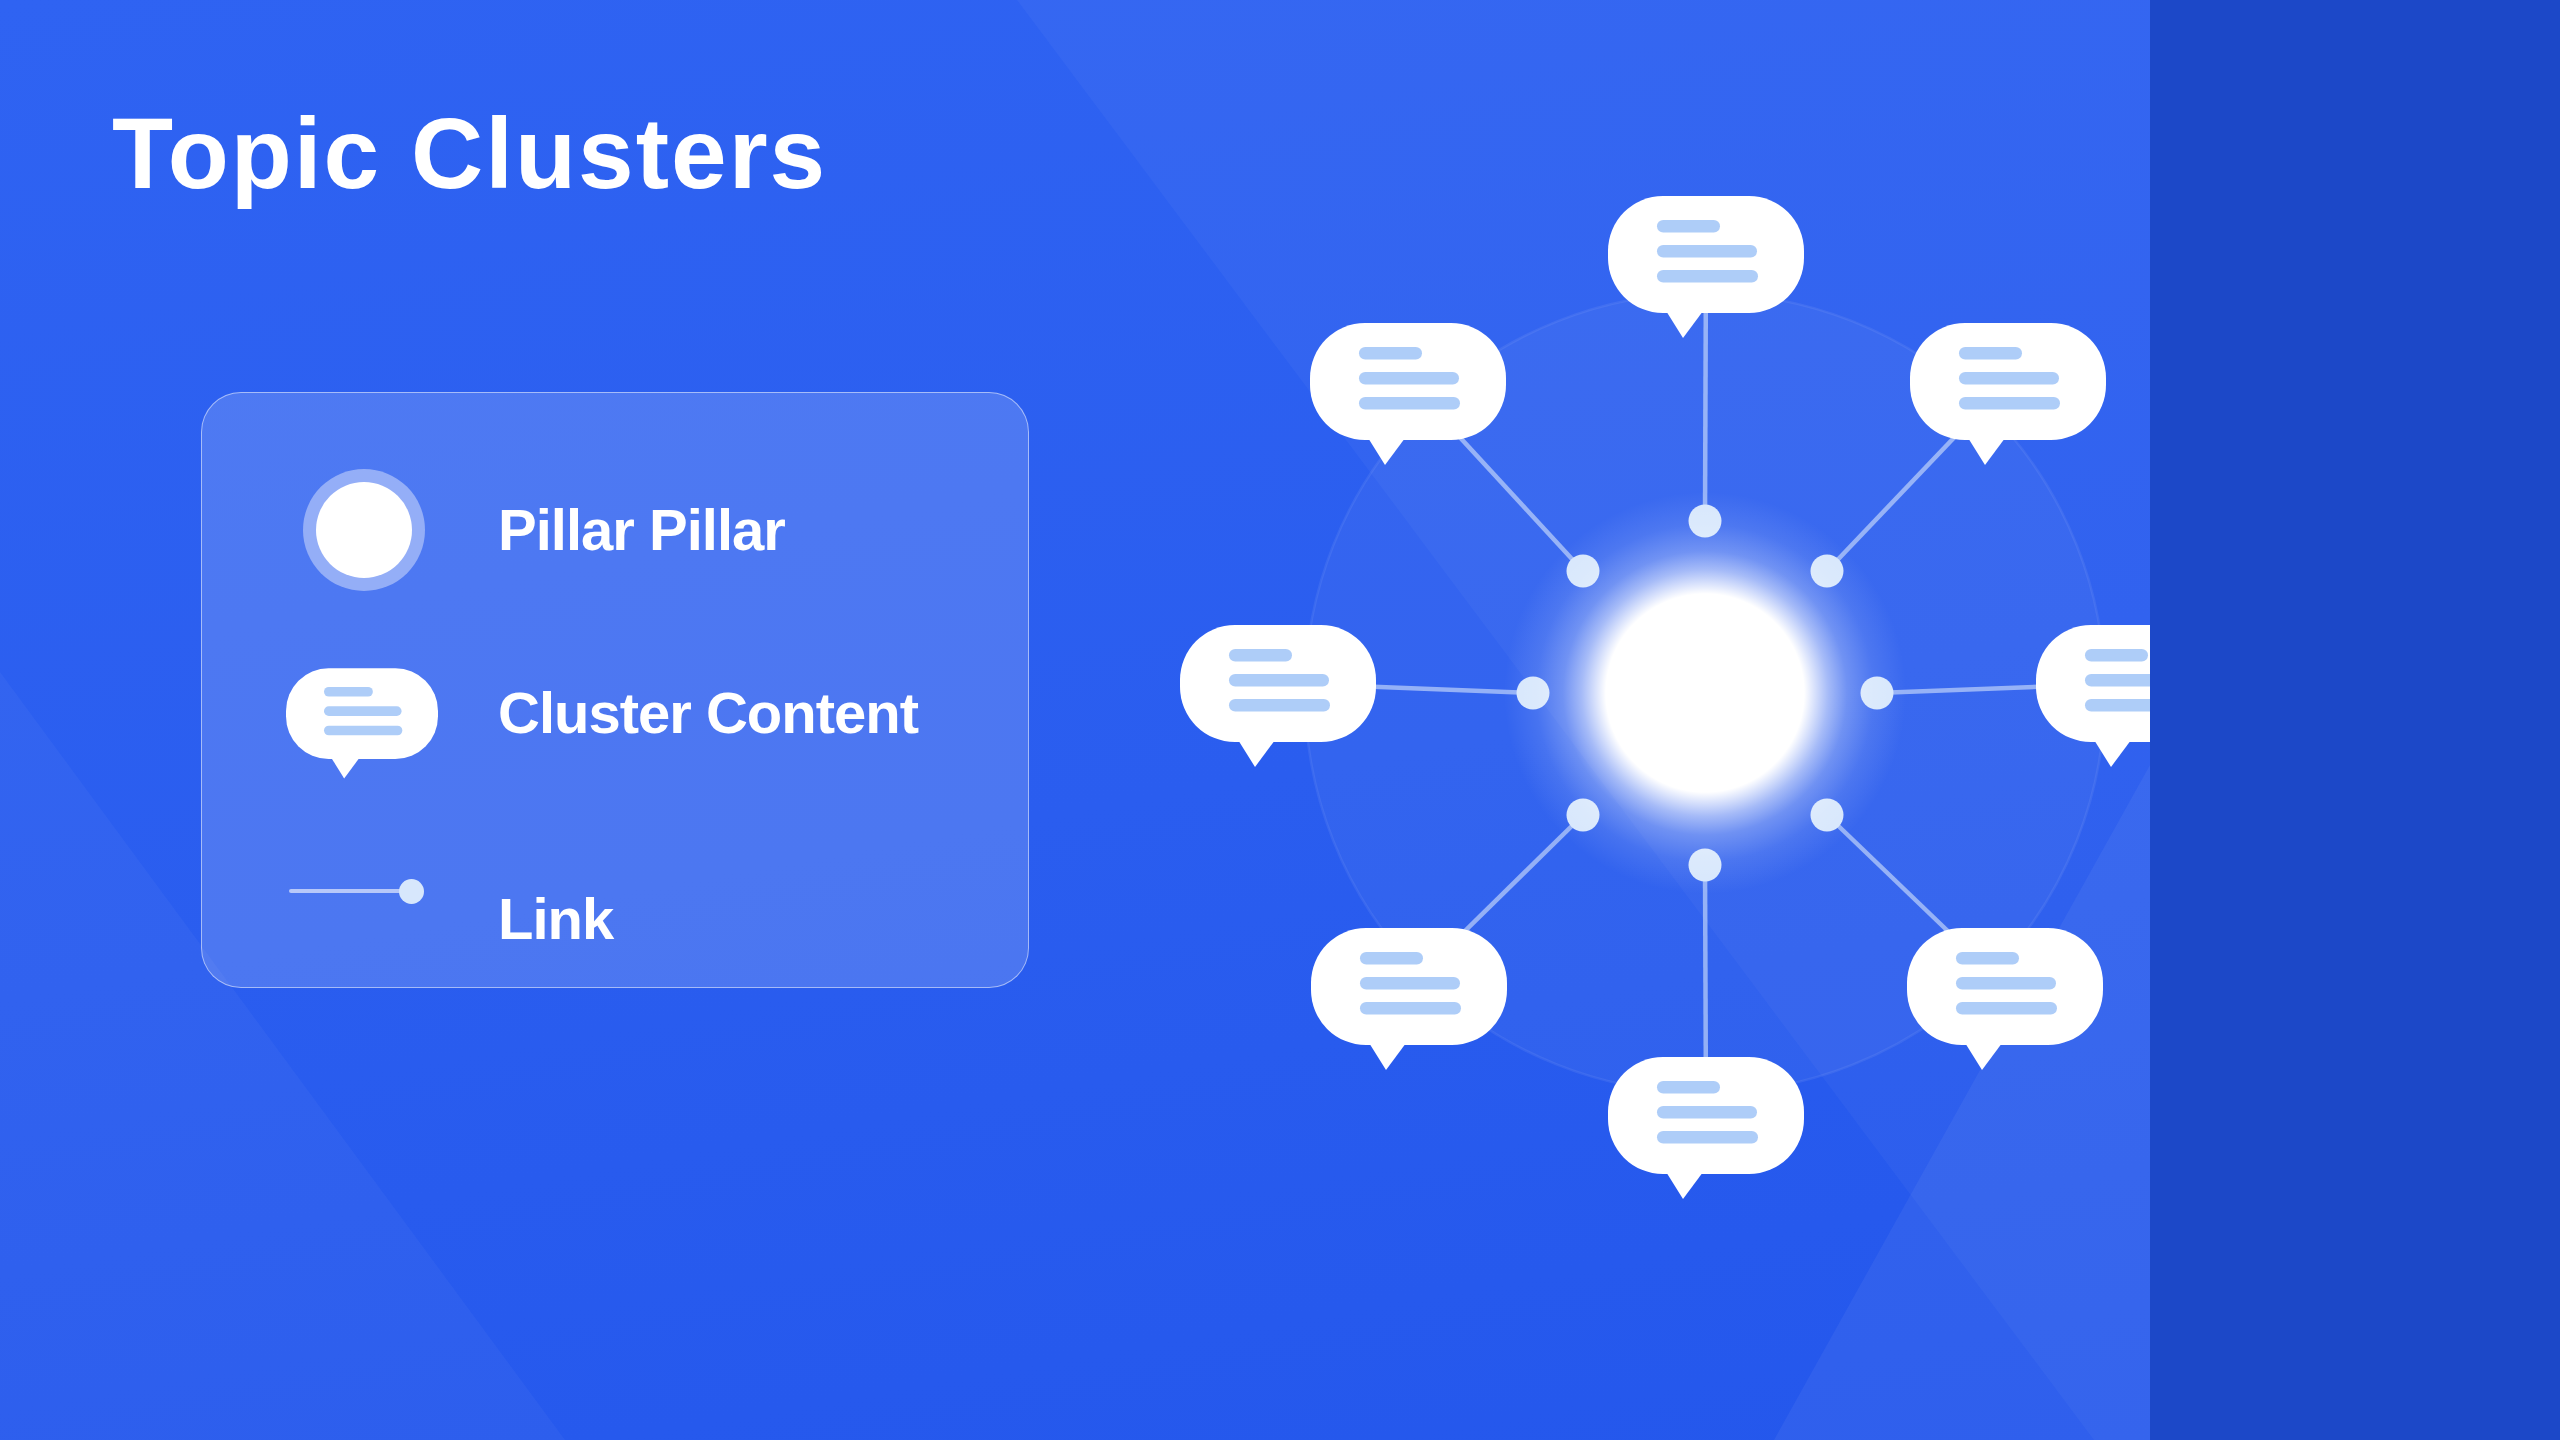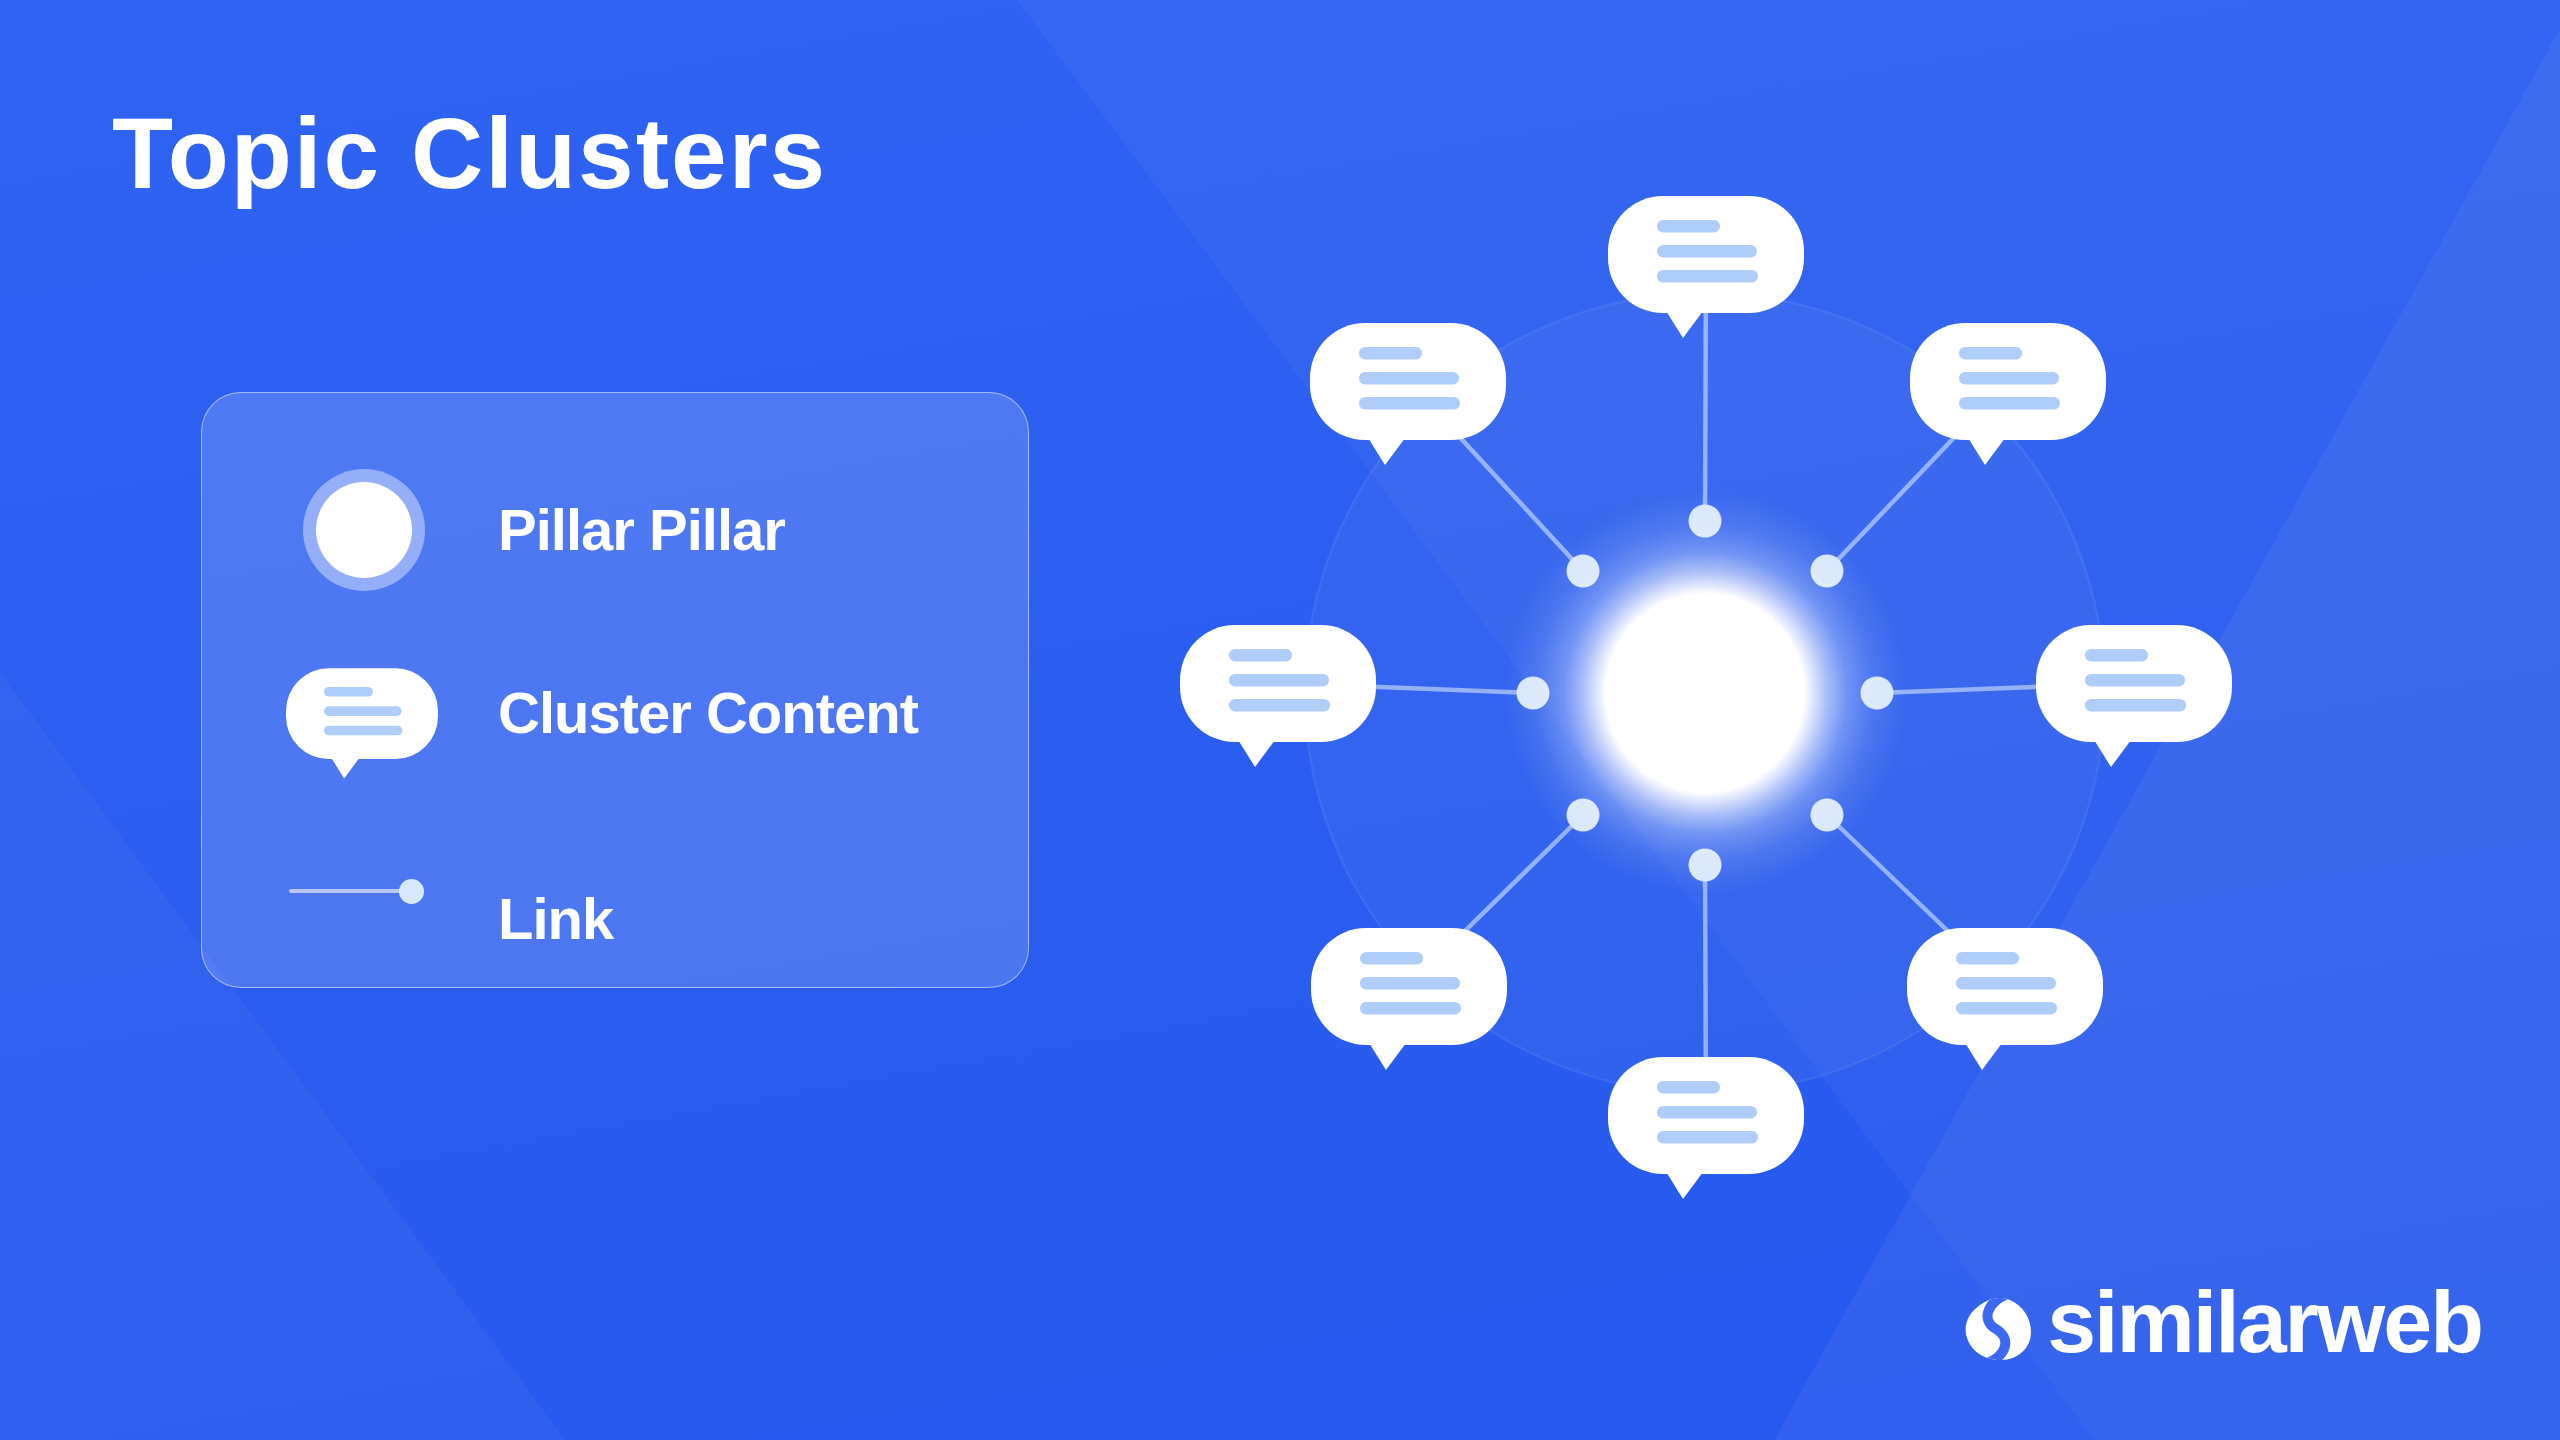--- a/index.html
+++ b/index.html
@@ -1,18 +1,18 @@
 <!DOCTYPE html>
 <html><head>
 <meta charset="utf-8">
 <style>
   html,body{margin:0;padding:0;background:#1c48c8;}
   .canvas{
     position:relative;
-    width:2560px;height:1440px;
+    width:2150px;height:1440px;
     overflow:hidden;
     font-family:"Liberation Sans","DejaVu Sans",sans-serif;
     background:linear-gradient(170deg,#2F63F2 0%,#2A5DEF 55%,#2457EC 100%);
   }
   
   .wedge{position:absolute;inset:0;pointer-events:none;}
   .wedge-mid{background:rgba(255,255,255,0.035);
     clip-path:polygon(1017px 0,2094px 1440px,2560px 1440px,2560px 0);}
   .wedge-right{background:rgba(255,255,255,0.05);
     clip-path:polygon(2576px 0,1774px 1440px,2560px 1440px,2560px 0);}
@@ -149,21 +149,14 @@
     <use href="#bubble" xlink:href="#bubble" x="1608" y="196"></use>
     <use href="#bubble" xlink:href="#bubble" x="1910" y="323"></use>
     <use href="#bubble" xlink:href="#bubble" x="2036" y="625"></use>
     <use href="#bubble" xlink:href="#bubble" x="1907" y="928"></use>
     <use href="#bubble" xlink:href="#bubble" x="1608" y="1057"></use>
     <use href="#bubble" xlink:href="#bubble" x="1311" y="928"></use>
     <use href="#bubble" xlink:href="#bubble" x="1180" y="625"></use>
     <use href="#bubble" xlink:href="#bubble" x="1310" y="323"></use>
   </svg>
 
-  <footer class="brand">
-    <svg width="66" height="62" viewBox="0 0 66 62">
-      <path d="M15 7 C 24 0 36 -2 45 2 C 58 8 66 20 66 34 C 66 50 53 62 36 62 C 18 62 4 52 1 36 C -1 24 5 14 15 7 Z" fill="#FFFFFF"></path>
-      <path d="M42 -4 C 20 6 17 23 31 31 C 46 40 43 57 21 66" fill="none" stroke="#3C69F1" stroke-width="10" clip-path="url(#swClip)"></path>
-    </svg>
-    <span class="brand-word">similarweb</span>
-  </footer>
 
 </div>
 
 </body></html>

